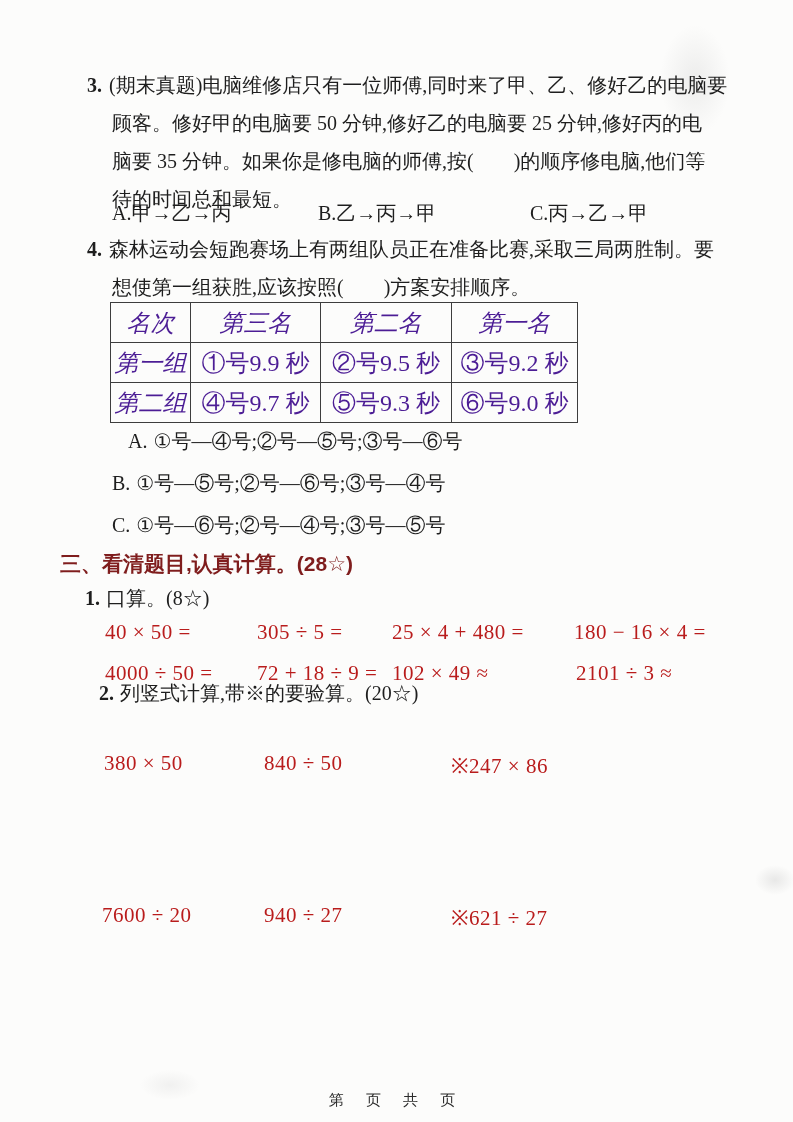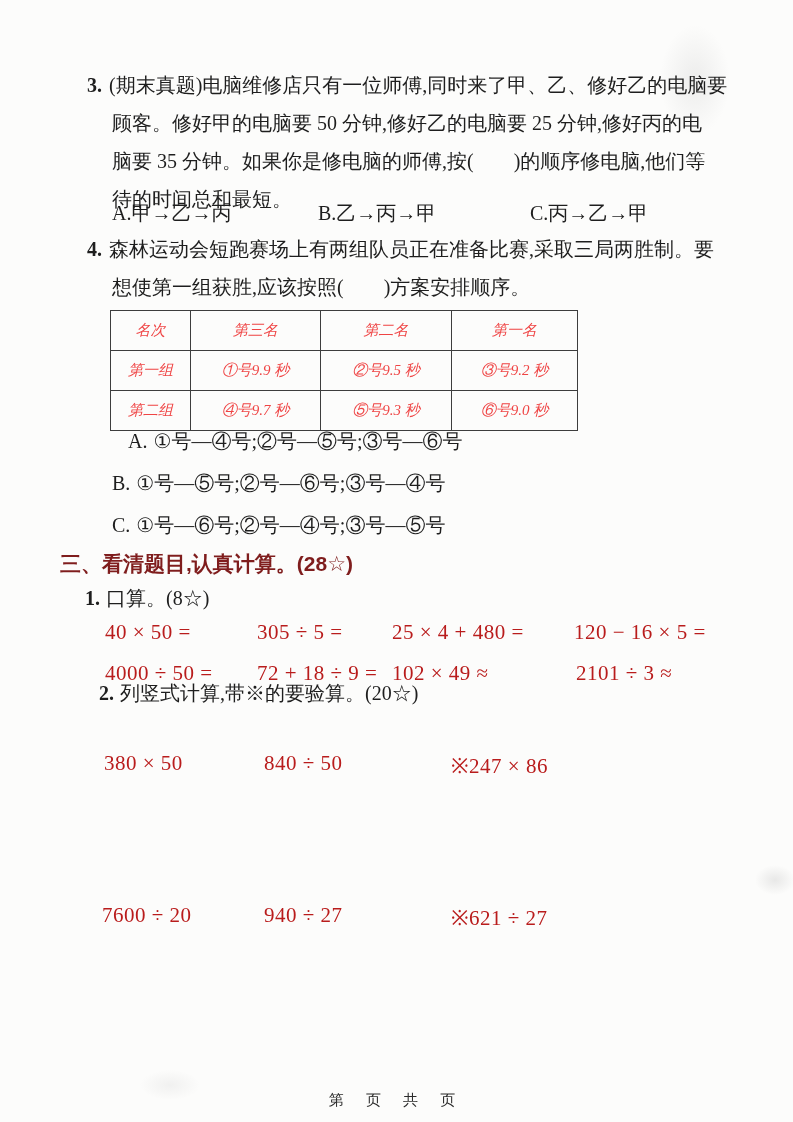--- a/index.html
+++ b/index.html
@@ -15,28 +15,28 @@
   .qblock{position:absolute;font-size:20px;line-height:38px;}
   .qline{white-space:nowrap;}
   .qline .qnum{font-weight:bold;margin-right:7px;}
   .cont{margin-left:25px;}
   .optline{position:absolute;font-size:20px;white-space:nowrap;line-height:26px;}
   .optline .olabel{margin-right:6px;}
   
   .opt-abs{position:absolute;font-size:20px;white-space:nowrap;line-height:26px;}
   
   table.score{
-    position:absolute;left:110px;top:310px;
+    position:absolute;left:110px;top:302px;
     border-collapse:collapse;table-layout:fixed;
-    font-size:15px;color:#ef4444;
+    font-size:24px;color:#4c1d95;
   }
   table.score td{
     border:1.6px solid #3d3d3d;
     text-align:center;vertical-align:middle;
-    height:39px;padding:0 2px;white-space:nowrap;font-style:italic;
+    height:39px;padding:0 2px;white-space:nowrap;
   }
   table.score .kai{font-style:italic;}
   
   .sec-heading{
     position:absolute;left:60px;top:550px;
     font-family:"Liberation Sans","DejaVu Sans",sans-serif;
     font-weight:bold;font-size:21px;color:#7f1d1d;white-space:nowrap;
   }
   .subtitle{position:absolute;left:85px;font-size:20px;white-space:nowrap;}
   .subtitle .qnum{font-weight:bold;margin-right:6px;}
@@ -121,21 +121,21 @@
   <div class="optline" style="left:112px;top:512px;"><span class="olabel">C.</span><span>①号—⑥号;②号—④号;③号—⑤号</span></div>
 
   <div class="sec-heading">三、看清题目,认真计算。(28☆)</div>
 
   <div class="subtitle" style="top:585px;"><span class="qnum">1.</span><span>口算。(8☆)</span></div>
 
   <div class="math-row" style="top:620px;">
     <span class="math-item" style="left:105px;">40 × 50 =</span>
     <span class="math-item" style="left:257px;">305 ÷ 5 =</span>
     <span class="math-item" style="left:392px;">25 × 4 + 480 =</span>
-    <span class="math-item" style="left:574px;">120 − 16 × 5 =</span>
+    <span class="math-item" style="left:574px;">180 − 16 × 4 =</span>
   </div>
   <div class="math-row" style="top:661px;">
     <span class="math-item" style="left:105px;">4000 ÷ 50 =</span>
     <span class="math-item" style="left:257px;">72 + 18 ÷ 9 =</span>
     <span class="math-item" style="left:392px;">102 × 49 ≈</span>
     <span class="math-item" style="left:576px;">2101 ÷ 3 ≈</span>
   </div>
 
   <div class="subtitle" style="top:680px;margin-left:14px;"><span class="qnum">2.</span><span>列竖式计算,带※的要验算。(20☆)</span></div>
 

